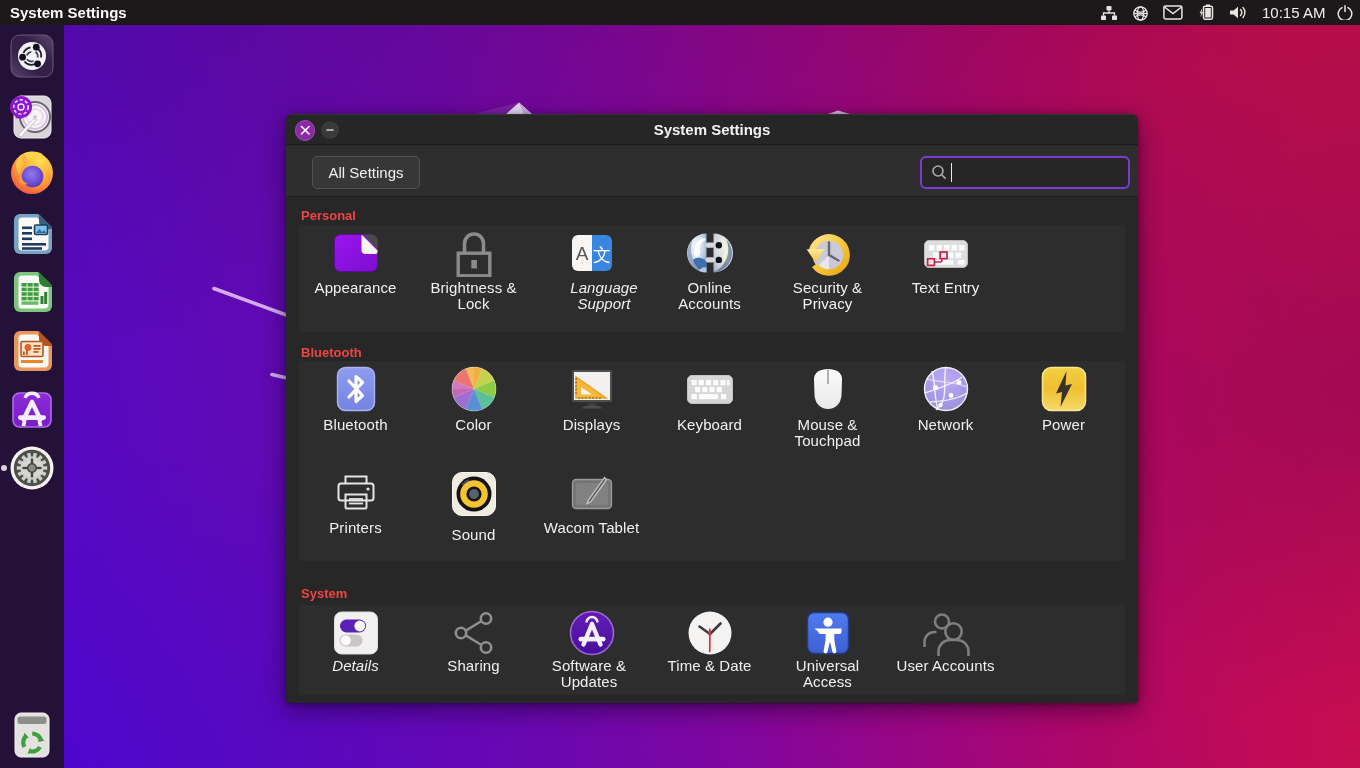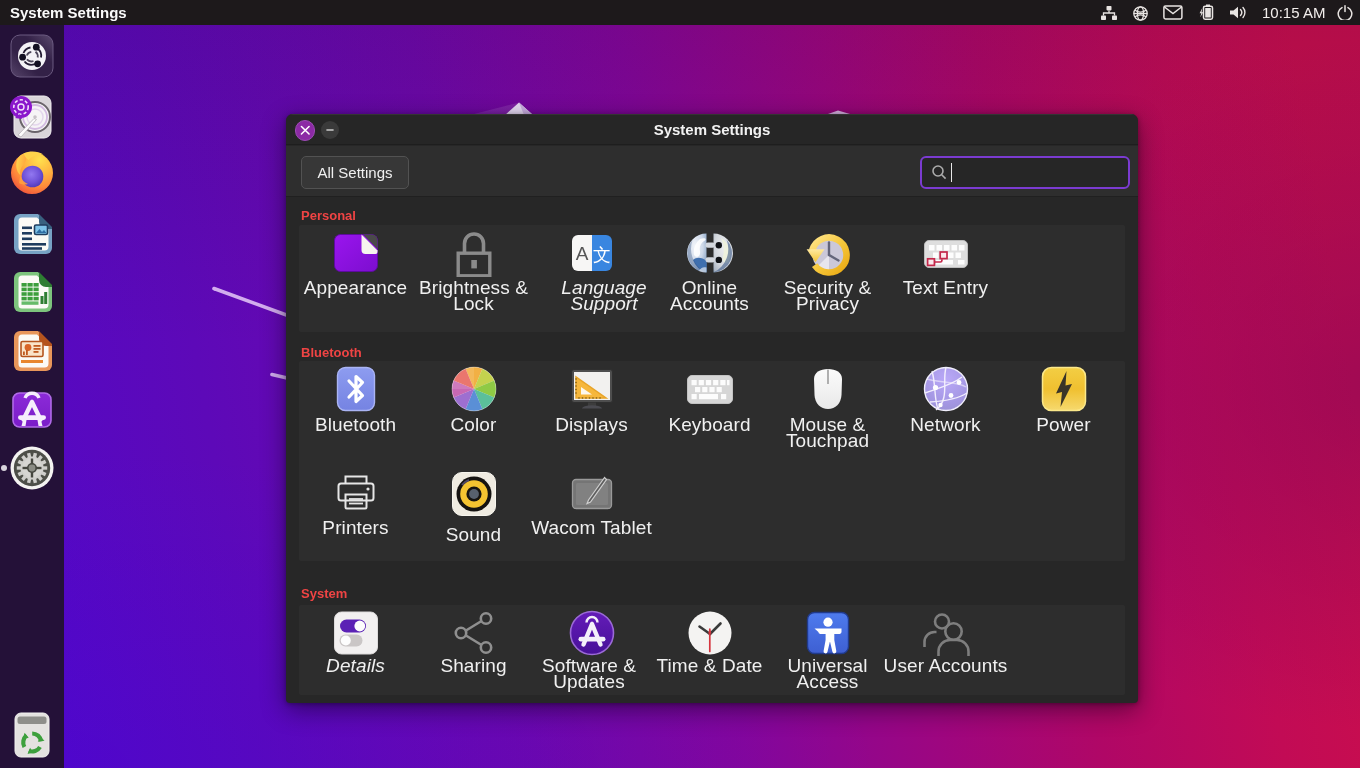--- a/index.html
+++ b/index.html
@@ -3,21 +3,21 @@
 <style>
 * { margin:0; padding:0; box-sizing:border-box; }
 html,body { width:1360px; height:768px; overflow:hidden; }
 body { font-family:"Liberation Sans", sans-serif; position:relative;
   background:
     radial-gradient(ellipse 35% 45% at 102% 50%, rgba(80,0,96,0.34), rgba(80,0,96,0) 100%),
     radial-gradient(ellipse 65% 42% at 0% 100%, rgba(55,0,235,0.22), rgba(55,0,235,0) 100%),
     linear-gradient(180deg, rgba(25,5,45,0.13) 0%, rgba(25,5,45,0.0) 45%),
     linear-gradient(80deg, #5208c8 0%, #5d09b8 18%, #6e08ab 36%, #84069b 50%, #9d0680 63%, #b00766 74%, #c20b55 86%, #c90e4d 95%);
 }
-.lbl { position:absolute; width:130px; text-align:center; font-size:19px; line-height:15.5px;
+.lbl { position:absolute; width:130px; text-align:center; font-size:15px; line-height:15.5px;
   color:#f0f0f0; letter-spacing:0.1px; }
 .hdr { position:absolute; font-size:13px; font-weight:bold; color:#ef4444; }
 </style></head>
 <body>
 <svg width="1360" height="768" viewBox="0 0 1360 768" style="position:absolute;left:0;top:0;">
 <g stroke="#d9b6f2" stroke-width="3.6" stroke-linecap="round" opacity="0.95">
 <line x1="214" y1="288.5" x2="300" y2="320"></line>
 <line x1="272" y1="374.5" x2="300" y2="381"></line>
 </g>
 <path d="M505 115 L519 102.5 L533 115 Z" fill="#e6d9f2"></path>
@@ -235,21 +235,21 @@
     <svg width="18.5" height="18.5" viewBox="0 0 18 18">
         <path d="M5.3 5.3 L12.7 12.7 M12.7 5.3 L5.3 12.7" stroke="#fff" stroke-width="1.5" stroke-linecap="round"></path>
       </svg>
   </div>
   <div style="position:absolute;left:34.5px;top:7px;width:18px;height:18px;border-radius:50%;background:#3a3a3a;">
     <svg width="18" height="18" viewBox="0 0 18 18">
         <line x1="5.4" y1="9" x2="12.6" y2="9" stroke="#cccccc" stroke-width="1.5"></line>
       </svg>
   </div>
   <div style="position:absolute;left:0;top:32px;width:852px;height:51px;background:#2e2e2e;border-bottom:1px solid #202020;"></div>
-  <div style="position:absolute;left:15px;top:42px;width:108px;height:33px;background:#373737;border:1px solid #525252;border-radius:5px;text-align:center;line-height:31px;font-size:15px;color:#f0f0f0;">All Settings</div>
+  <div style="position:absolute;left:26px;top:42px;width:108px;height:33px;background:#373737;border:1px solid #525252;border-radius:5px;text-align:center;line-height:31px;font-size:15px;color:#f0f0f0;">All Settings</div>
   <div style="position:absolute;left:634px;top:42px;width:210px;height:33px;background:#262626;border:2px solid #7b3bd1;border-radius:6px;">
     <svg width="17" height="17" viewBox="0 0 17 17" style="position:absolute;left:9px;top:6px;">
       <circle cx="7" cy="7" r="5" fill="none" stroke="#ababab" stroke-width="1.6"></circle>
       <line x1="10.7" y1="10.7" x2="14.6" y2="14.6" stroke="#ababab" stroke-width="1.6"></line>
     </svg>
     <div style="position:absolute;left:29px;top:5px;width:1px;height:19px;background:#e8e8e8;"></div>
   </div>
 
   <div class="hdr" style="left:15px;top:94px;">Personal</div>
   <div style="position:absolute;left:13px;top:111px;width:826px;height:107px;background:#2d2d2d;border-radius:2px;"></div>

